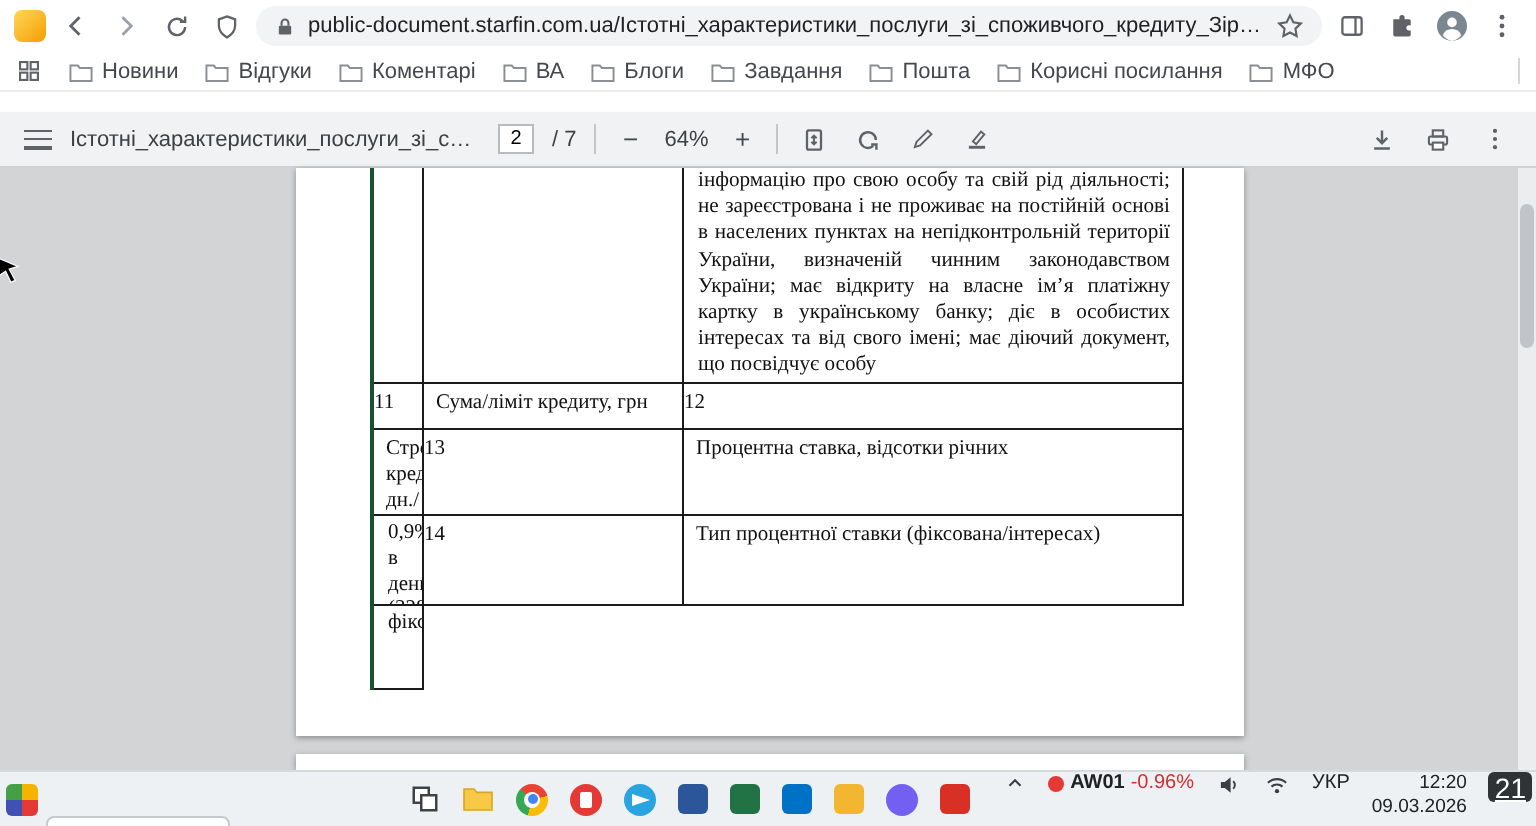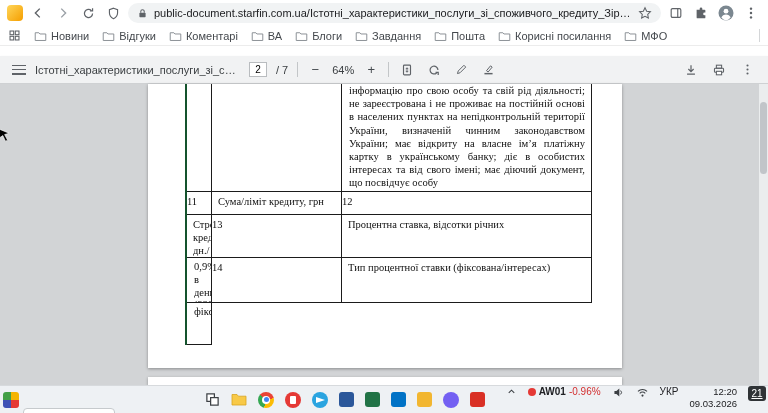--- a/index.html
+++ b/index.html
@@ -83,21 +83,21 @@
   .ya i { position:absolute; left:5px; top:4px; width:6px; height:8px; background:#fff;
     border-radius:1px; display:block; }
   .tray { position:absolute; right:2px; top:0; height:100%; display:flex; align-items:flex-start; gap:11px; }
   .ticker { display:flex; align-items:center; gap:3px; font-size:10px; }
   .ticker .dot { width:8px; height:8px; border-radius:50%; background:#e53935; }
   .ticker .sym { color:#202124; font-weight:bold; }
   .ticker .chg { color:#d32f2f; }
   .lang { font-size:10px; color:#202124; }
   .clock { font-size:9.5px; color:#202124; text-align:right; line-height:1.25; }
   .notif { min-width:18px; height:15px; background:#2f3336; color:#fff; border-radius:3px;
-    font-size:10px; display:flex; align-items:center; justify-content:center; padding:0 3px;text-decoration:underline; }
+    font-size:14px; display:flex; align-items:center; justify-content:center; padding:0 3px;text-decoration:underline; }
 
   .cursor { position:absolute; left:-2px; top:128px; }
 </style>
 </head>
 <body>
 
 <div class="band topbar">
   <span class="logo"></span>
   <span class="navbtn">
     <svg width="14" height="14" viewBox="0 0 16 16">

